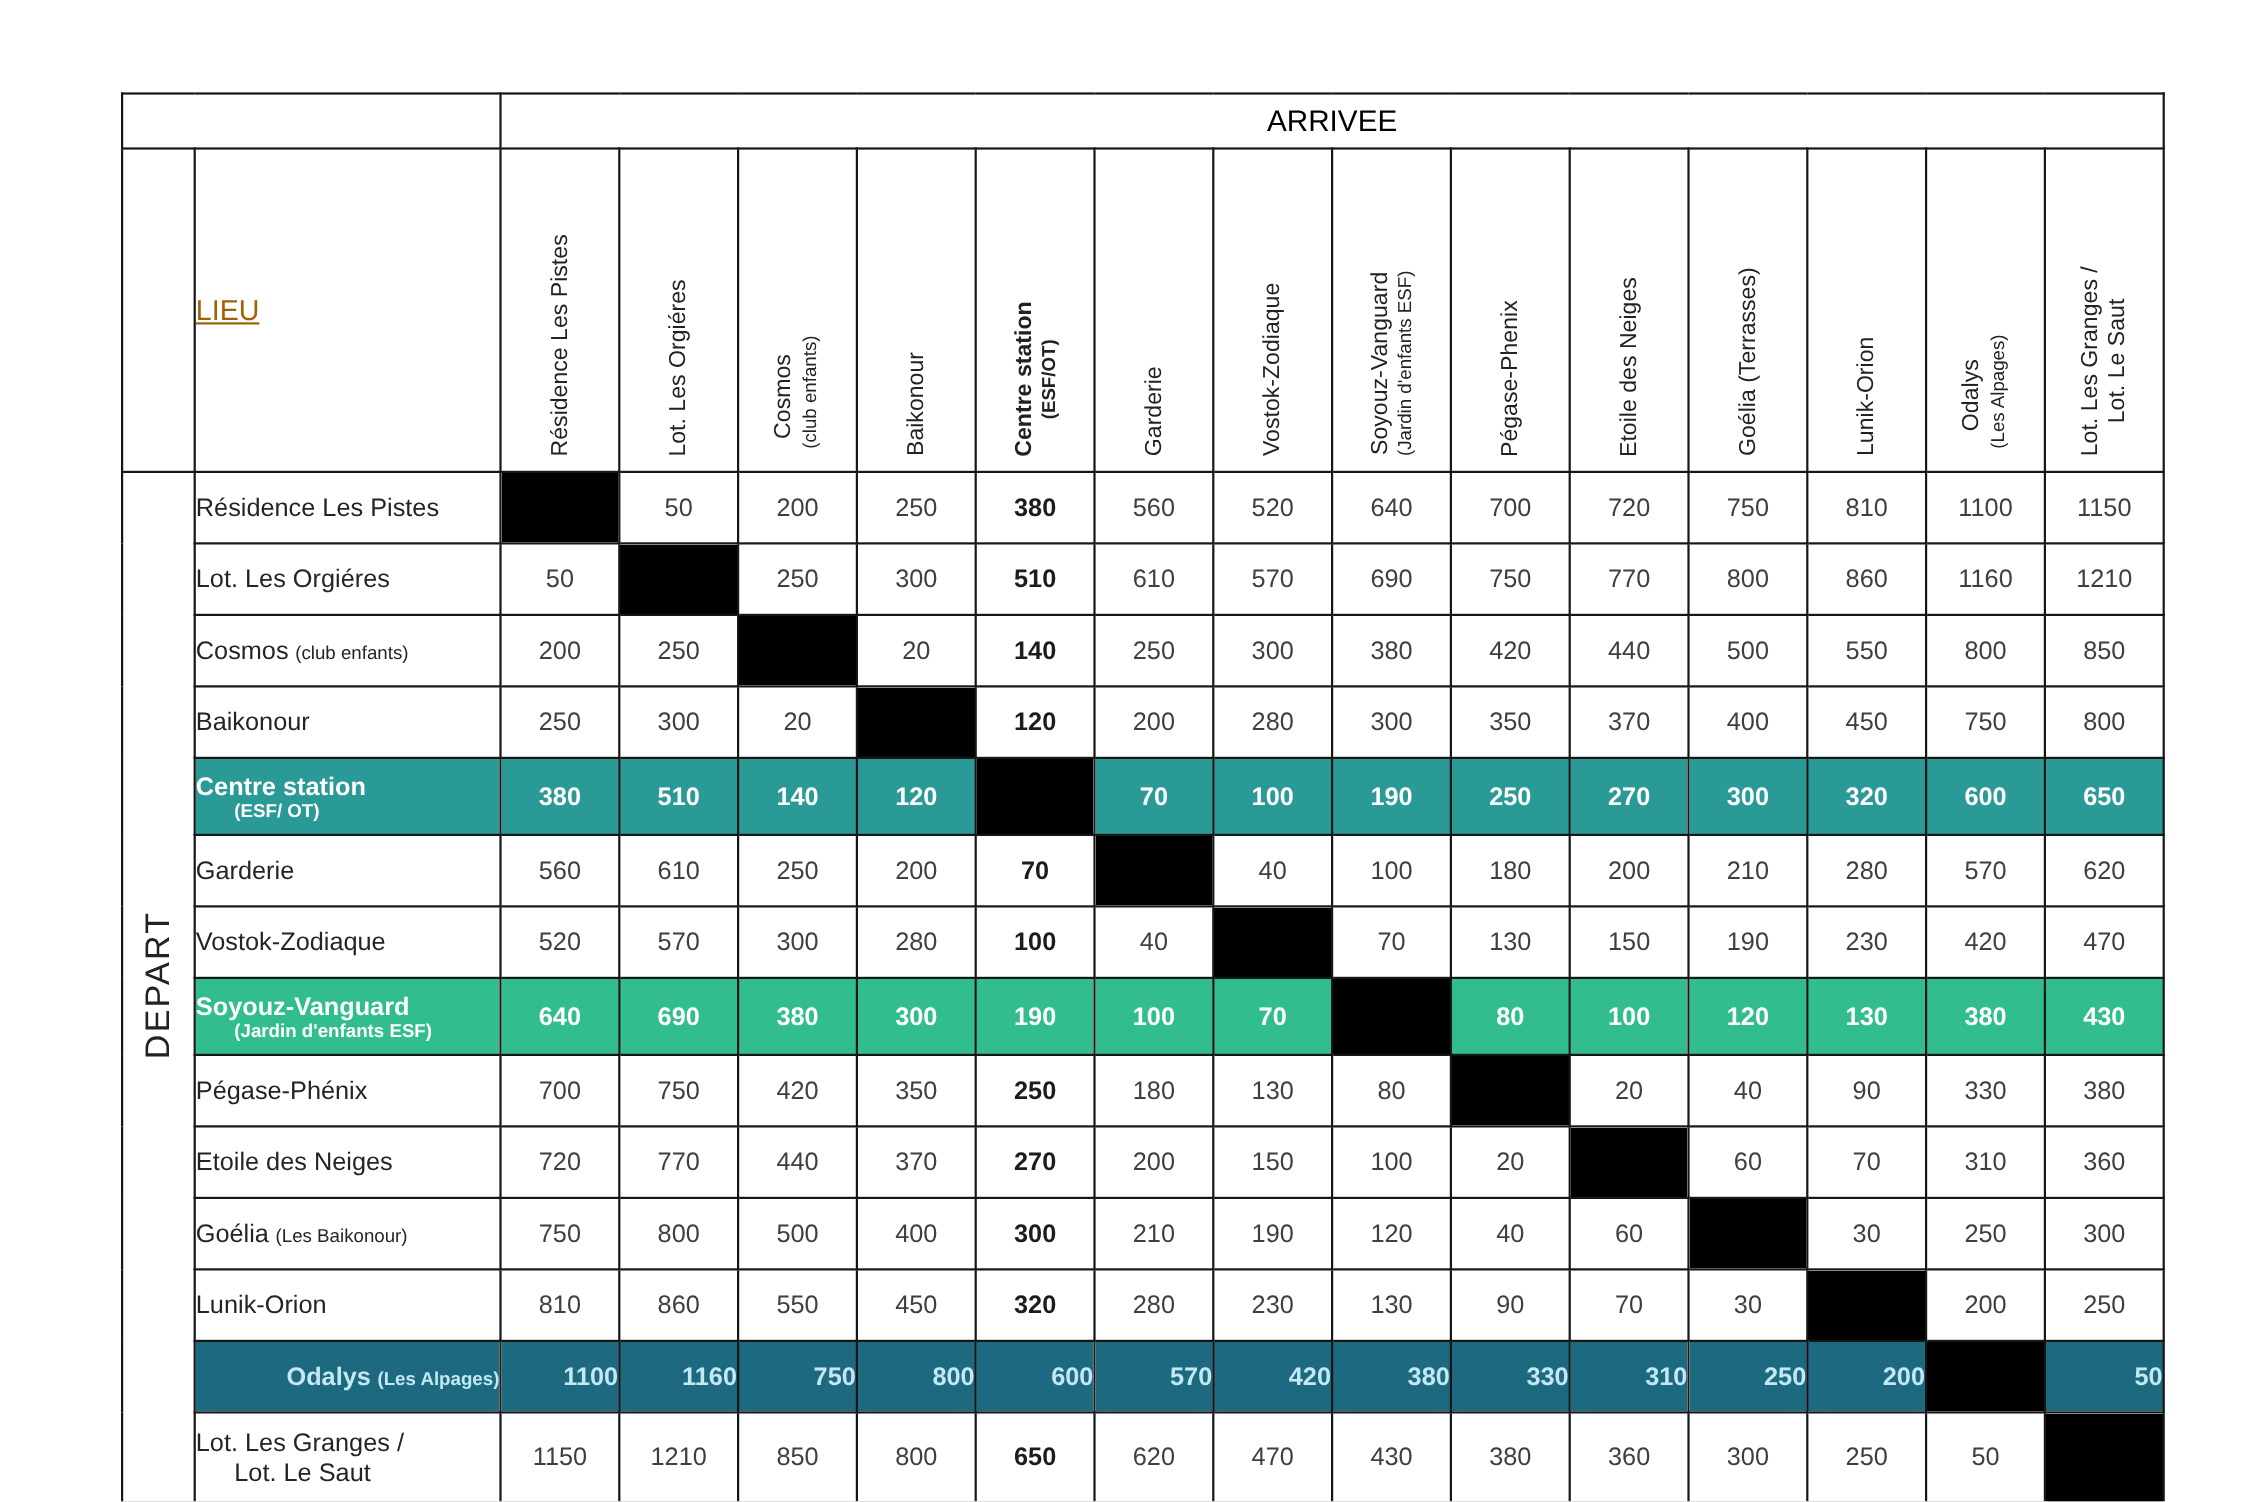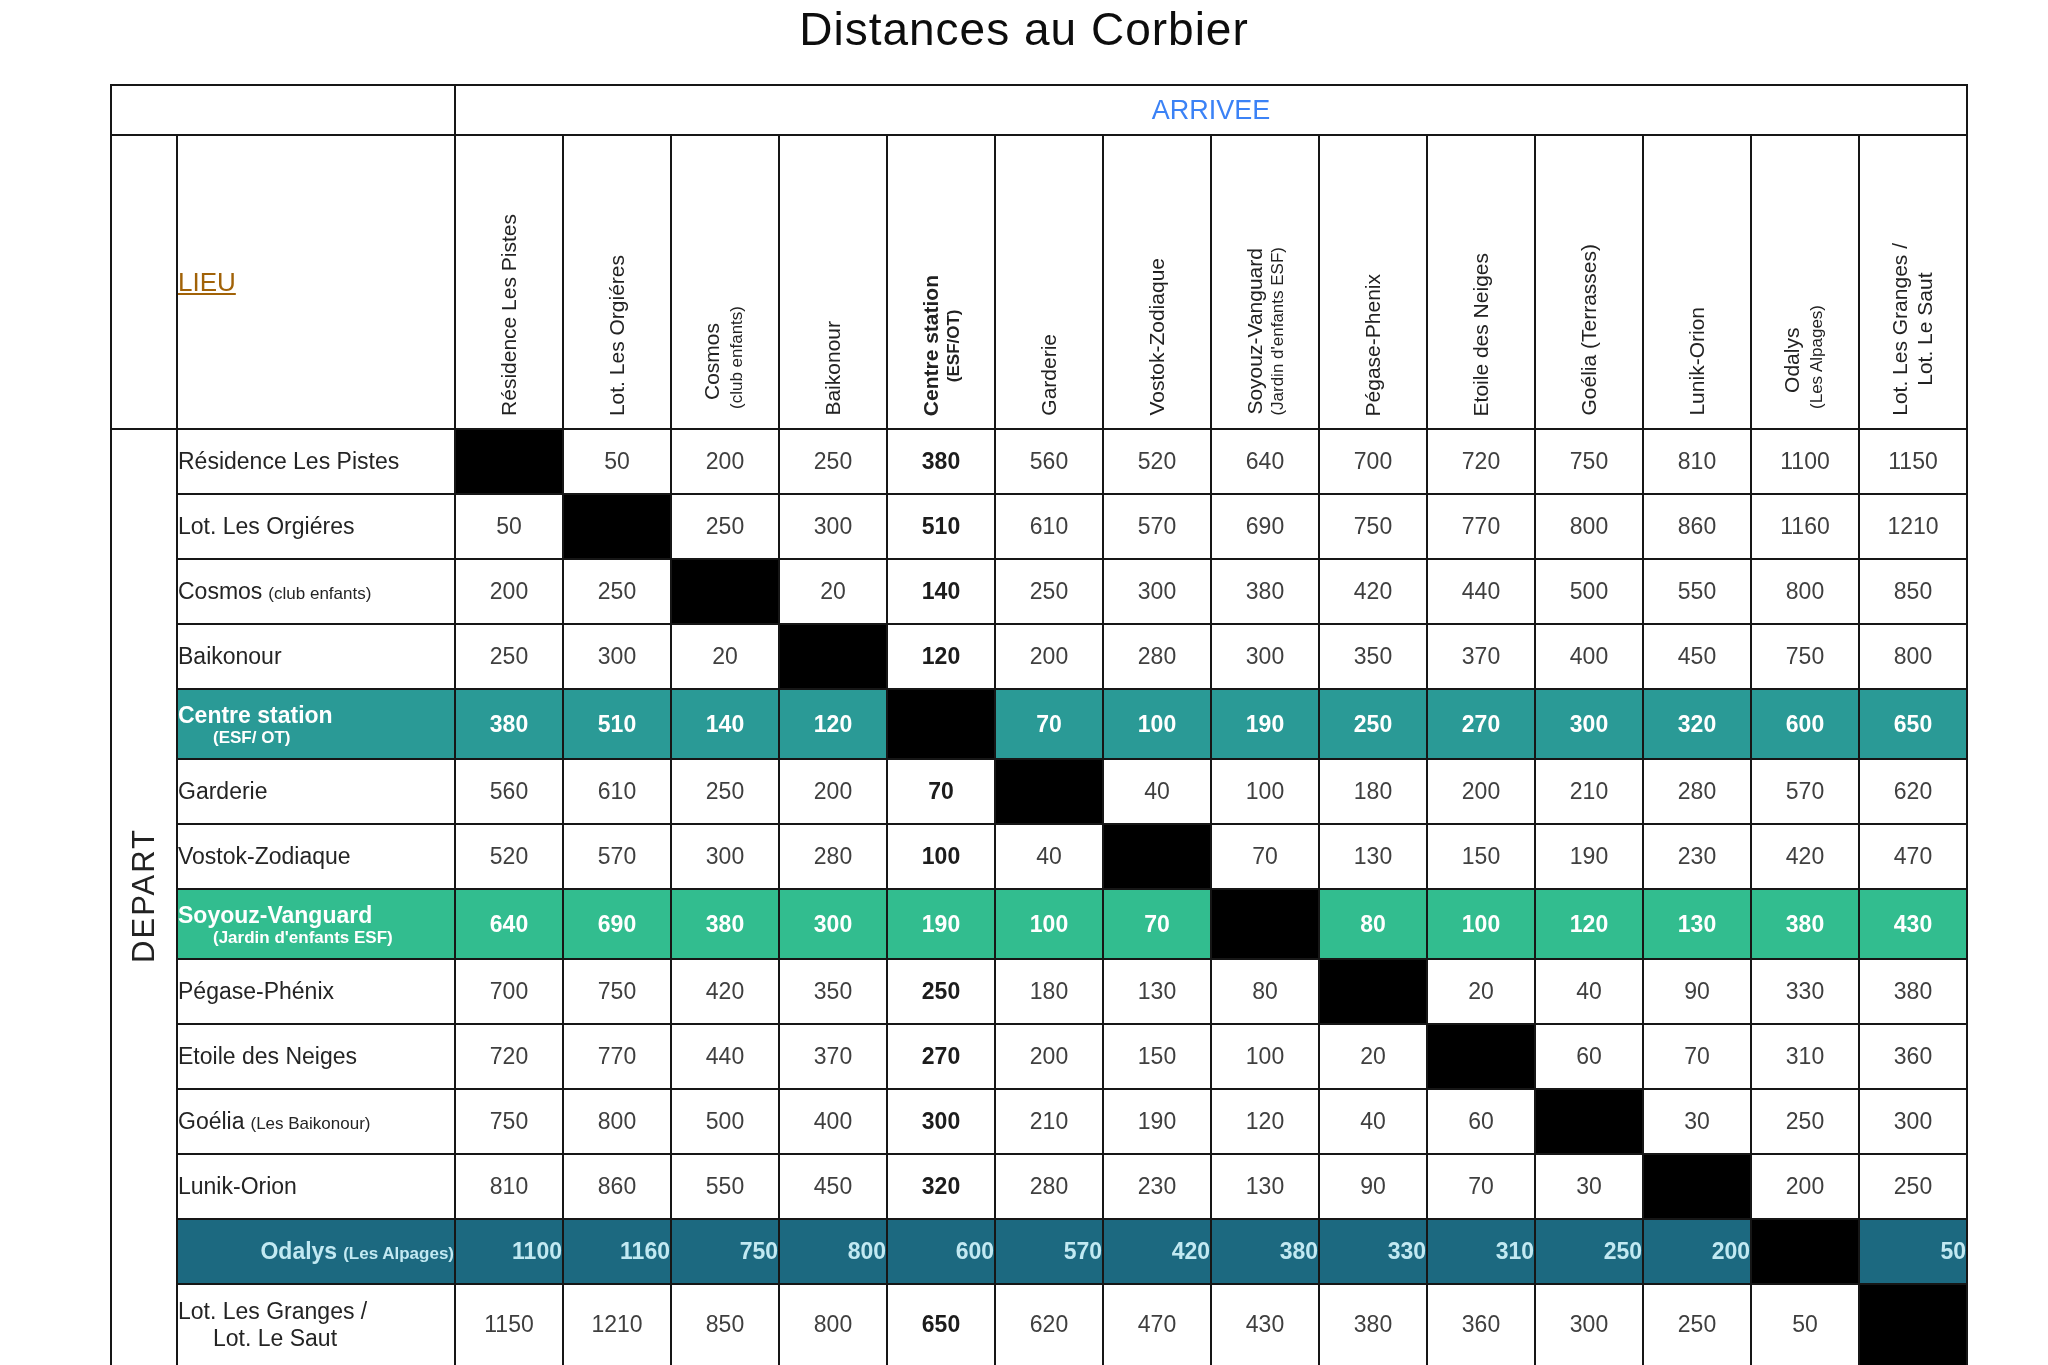--- a/index.html
+++ b/index.html
@@ -15,21 +15,21 @@
     position:absolute;top:2px;left:0;width:100%;text-align:center;
     font-size:46px;letter-spacing:1px;color:#0d0d0d;
   }
   table.matrix{
     position:absolute;left:110px;top:84px;border-collapse:collapse;table-layout:fixed;
   }
   table.matrix td{border:2px solid var(--grid);padding:0;overflow:hidden;}
   td.no-border{border:none;background:#ffffff;}
   td.arrivee-cell{
     border:3px solid var(--grid);text-align:center;vertical-align:middle;
-    font-size:27px;height:48px;color:#3b82f6;
+    font-size:27px;height:48px;color:#000000;
   }
   td.lieu-cell{
     text-align:left;vertical-align:middle;font-size:26px;
     border-bottom:4px solid var(--grid);color:#a16207;text-decoration:underline;
   }
   td.colhead{
     vertical-align:bottom;text-align:center;
     border-bottom:4px solid var(--grid);height:292px;
   }
   td.colhead.bold{font-weight:bold;}
@@ -64,21 +64,20 @@
   tr.row-teal td.val{color:#ffffff;}
   tr.row-green td{background:var(--green);color:#ffffff;font-weight:bold;}
   tr.row-green td.val{color:#ffffff;}
   tr.row-dark td{background:var(--dark);color:var(--light-text);font-weight:bold;text-align:right;}
   tr.row-dark td.val{color:var(--light-text);}
 </style>
 </head>
 <body>
 
 <div class="canvas">
-  <div class="title">Distances au Corbier</div>
   <table class="matrix">
     <colgroup id="cols">
         <col style="width: 66px;">
         <col style="width: 278px;">
         <col style="width: 108px;">
         <col style="width: 108px;">
         <col style="width: 108px;">
         <col style="width: 108px;">
         <col style="width: 108px;">
         <col style="width: 108px;">

